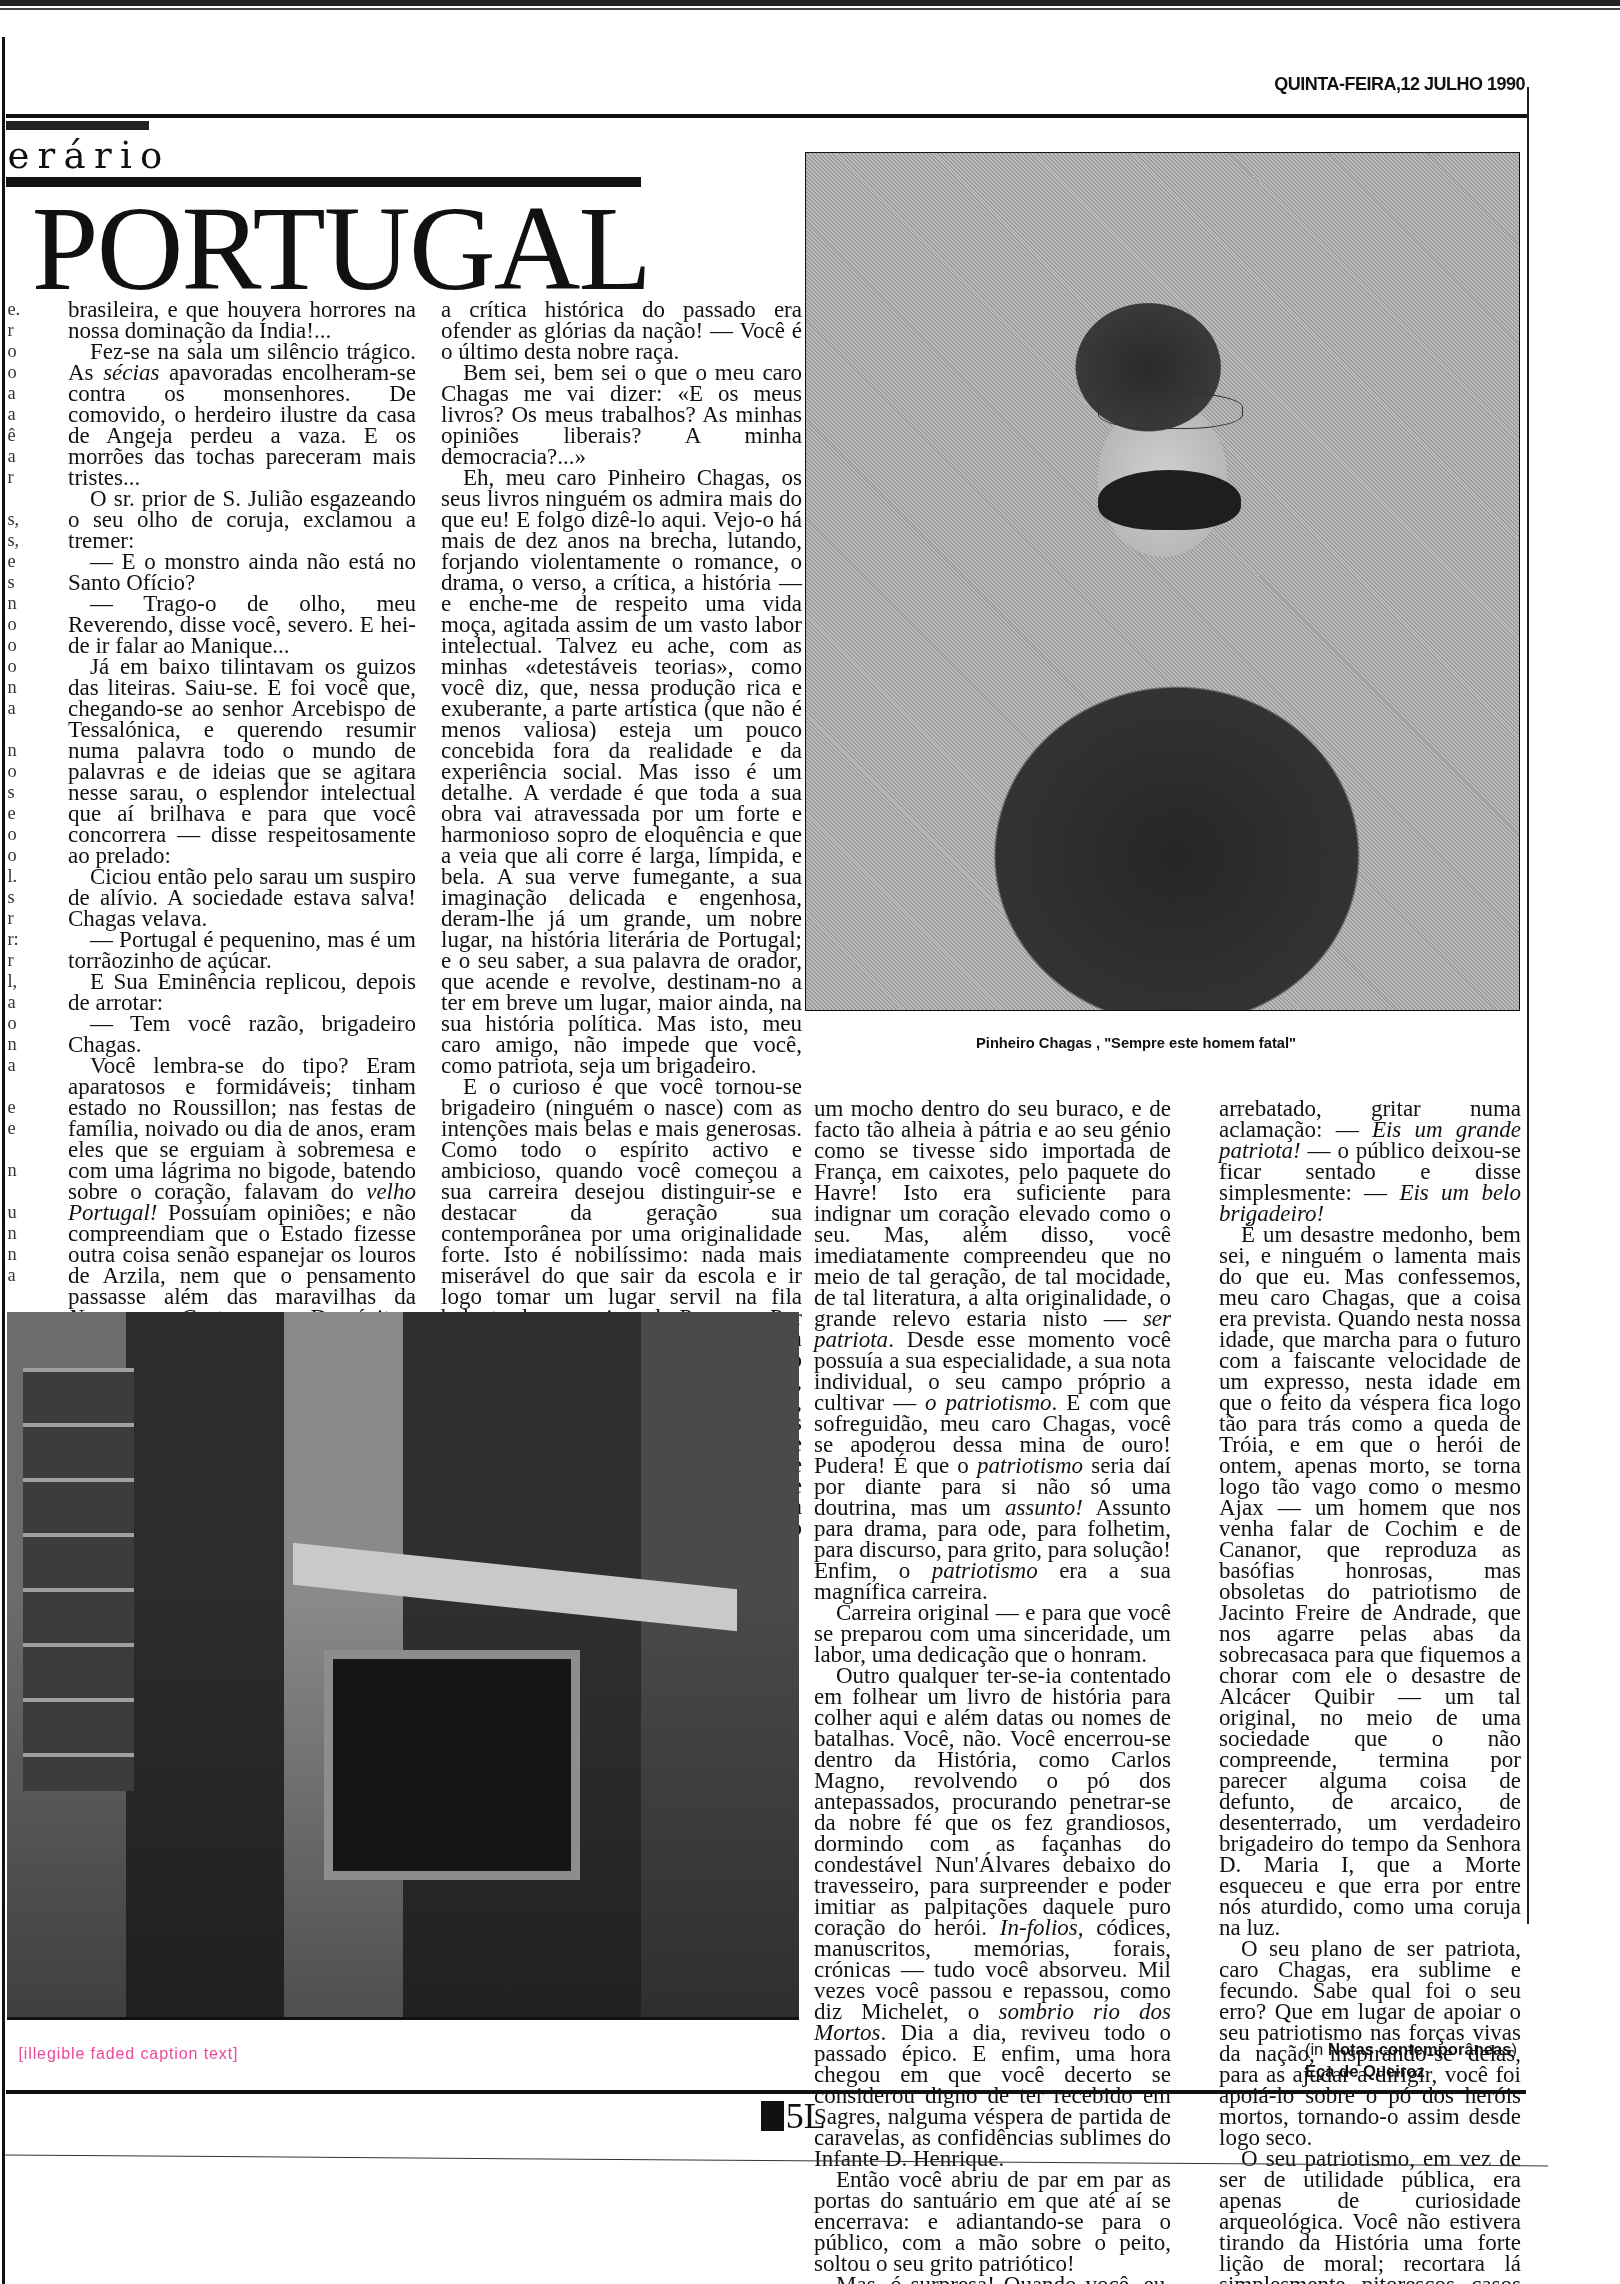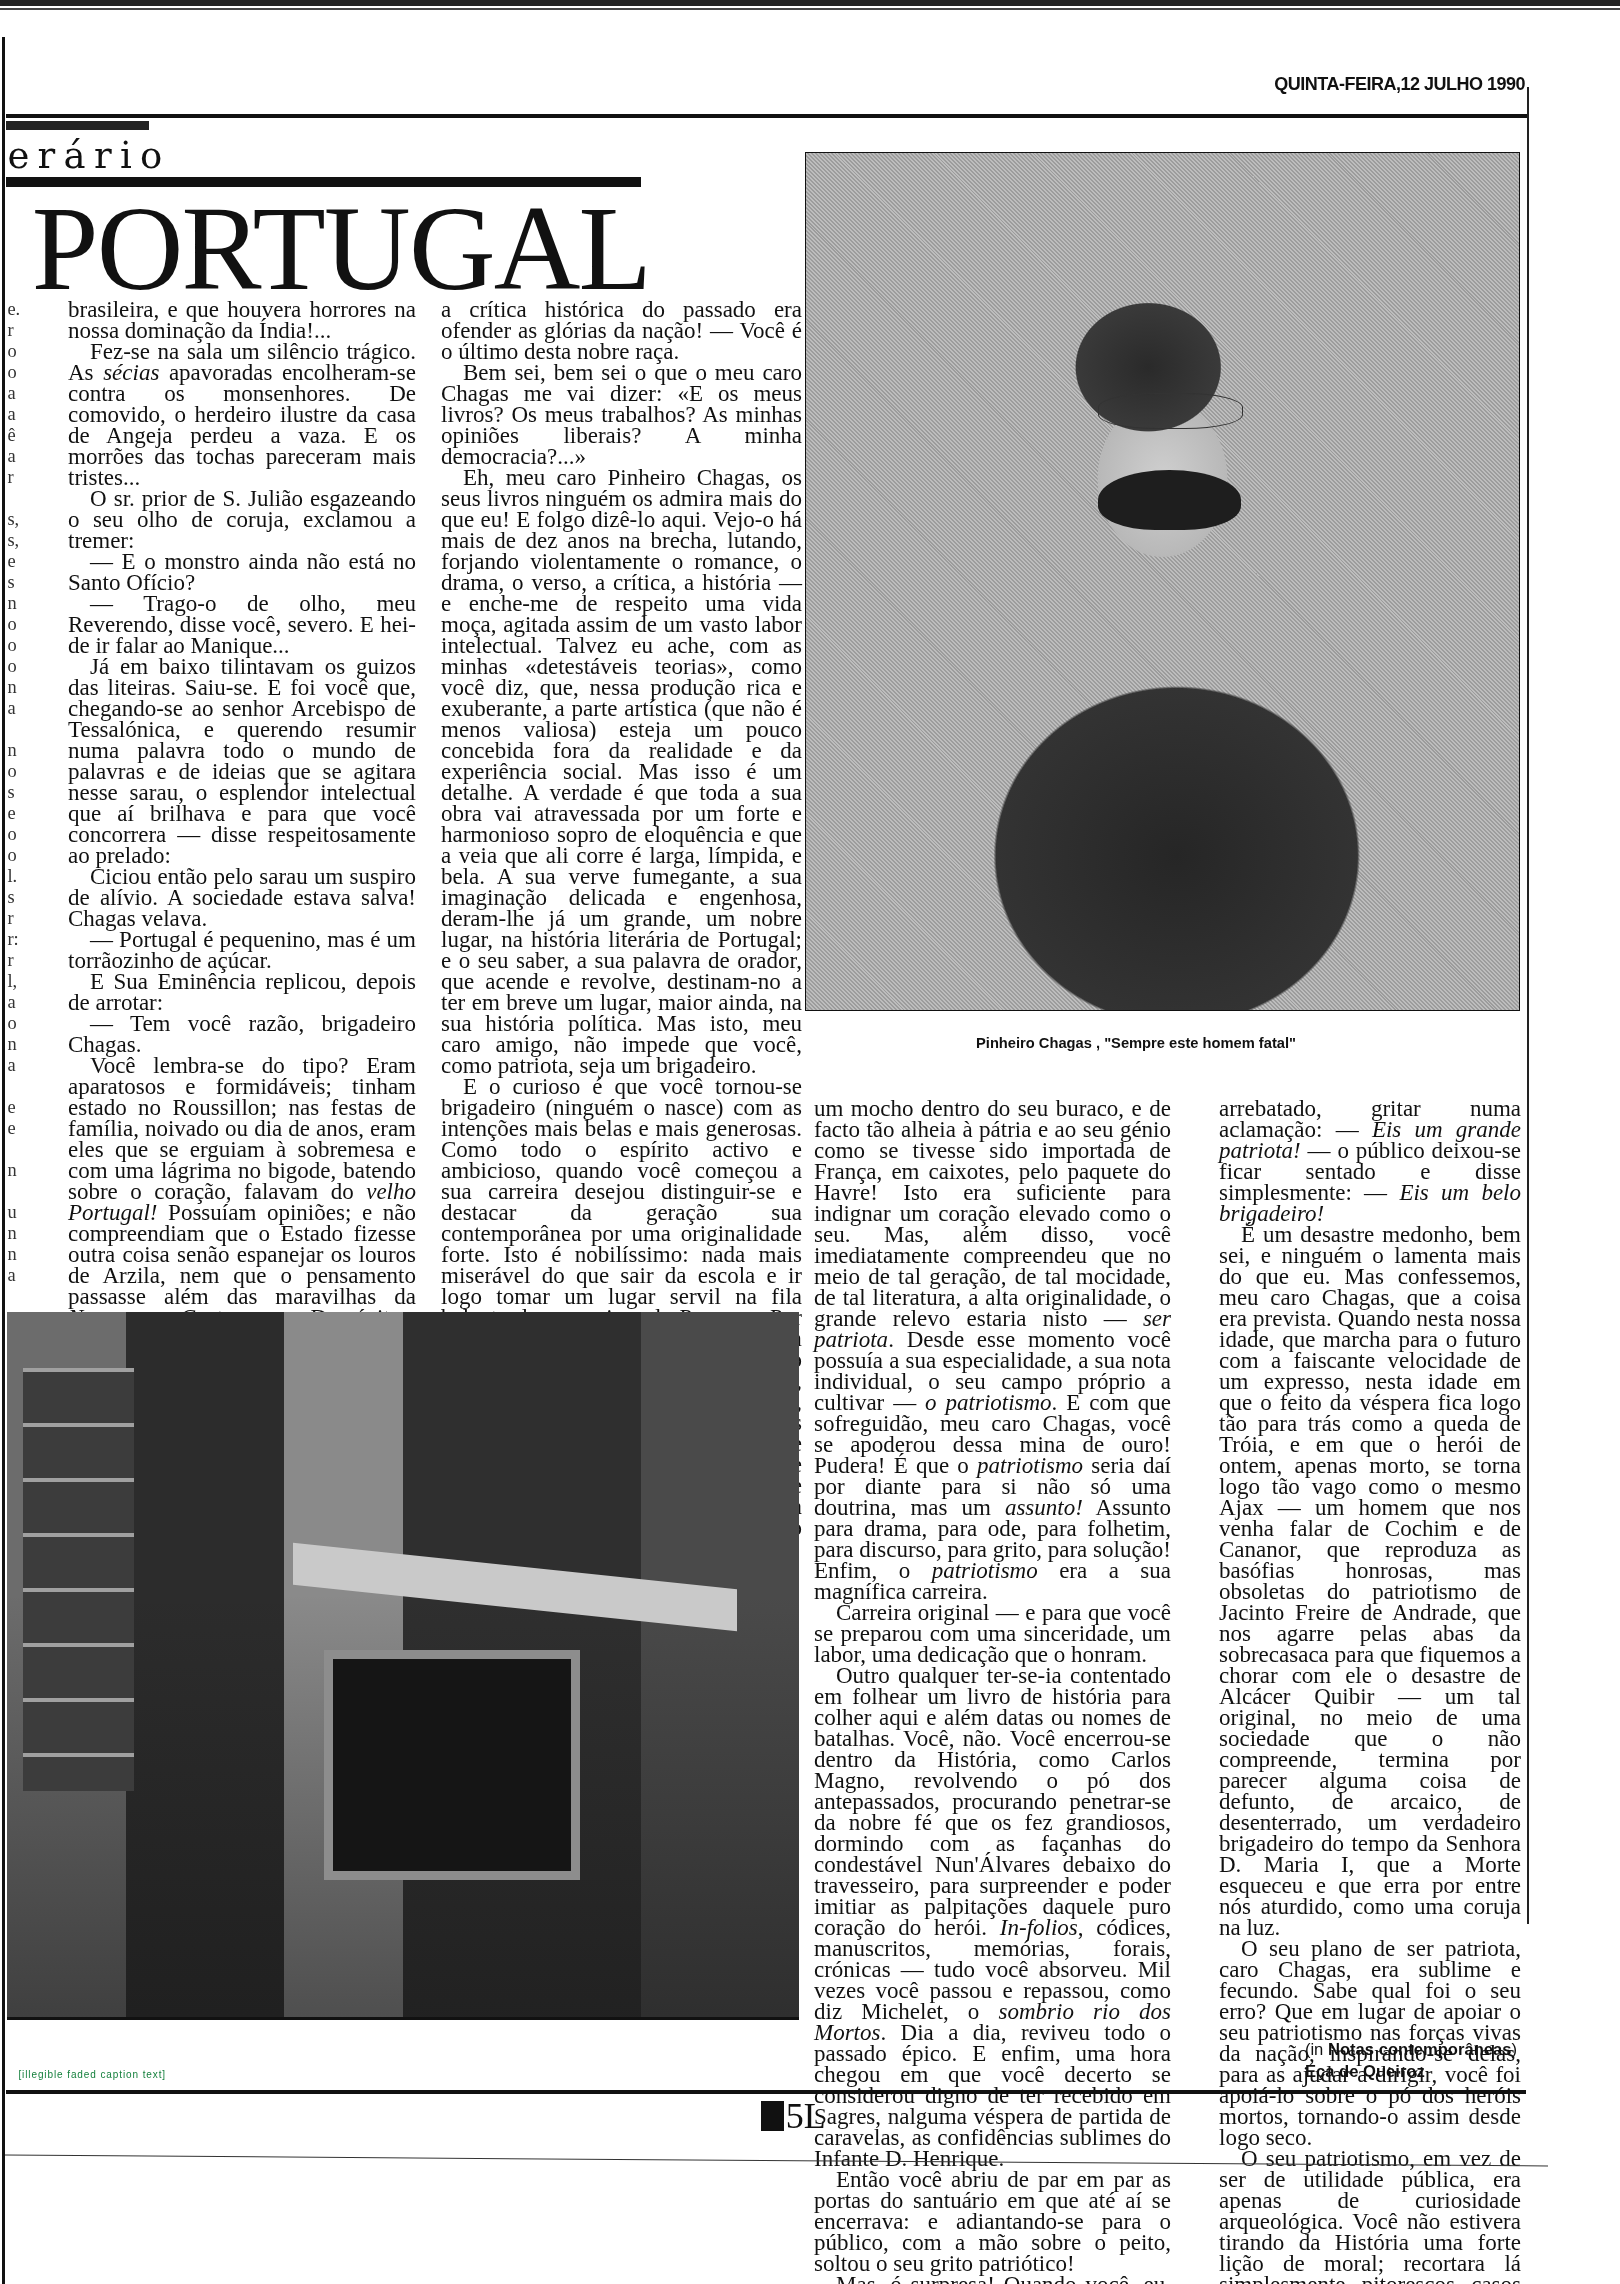--- a/index.html
+++ b/index.html
@@ -30,21 +30,21 @@
       repeating-linear-gradient(45deg, #bdbdbd 0 1.4px, #9c9c9c 1.4px 2.8px); }
   .portrait .face-mustache { position:absolute; left:41%; top:37%; width:20%; height:7%; background:#1e1e1e; border-radius:50% 50% 40% 40%; }
   .portrait .pince-nez { position:absolute; left:41%; top:28%; width:20%; height:4%; border:1.8px solid #333; border-radius:40%; }
   .portrait-caption { position:absolute; left:976px; top:1035px; font-family:"Liberation Sans", sans-serif; font-weight:bold; font-size:14.7px; }
   .room-photo { position:absolute; left:7.4px; top:1312px; width:792px; height:705px; background:
       linear-gradient(180deg, rgba(0,0,0,0) 0 40%, rgba(20,20,20,0.5) 100%),
       linear-gradient(90deg, #6c6c6c 0 15%, #2c2c2c 15% 35%, #8a8a8a 35% 50%, #2f2f2f 50% 80%, #4a4a4a 80% 100%); border-bottom:3.7px solid #111; }
   .room-photo .mantel { position:absolute; left:36%; top:36%; width:56%; height:6%; background:#c9c9c9; transform:skewY(6deg); }
   .room-photo .fireplace { position:absolute; left:40%; top:48%; width:30%; height:30%; background:#151515; border:9.2px solid #8d8d8d; }
   .room-photo .shelf { position:absolute; left:2%; top:8%; width:14%; height:60%; background:repeating-linear-gradient(180deg, #a0a0a0 0 3.7px, #3c3c3c 3.7px 55px); }
-  .room-caption { position:absolute; left:18.4px; top:2045px; width:774px; font-family:"Liberation Sans", sans-serif; font-size:10px; color:#15803d; letter-spacing:0.9px;margin-top:24px; }
+  .room-caption { position:absolute; left:18.4px; top:2045px; width:774px; font-family:"Liberation Sans", sans-serif; font-size:16px; color:#ec4899; letter-spacing:0.9px; }
   .attrib { position:absolute; right:104px; top:2039px; text-align:left; font-family:"Liberation Sans", sans-serif; font-weight:bold; font-size:16.6px; line-height:22px; }
   .attrib .paren { font-weight:normal; }
   .bottom-rule { position:absolute; left:6.4px; top:2090px; width:1520px; height:3.7px; background:#111; }
   .page-num { position:absolute; left:761px; top:2095px; font-family:"Liberation Serif", serif; font-weight:normal; font-size:36px; }
   .page-num .logo { display:inline-block; width:23px; height:29.5px; background:#111; vertical-align:-2.8px; margin-right:1.8px; }
   .bottom-line { position:absolute; left:4.6px; top:2160px; width:1543px; height:1.4px; background:#333; transform:rotate(0.4deg); }
 </style>
 </head>
 <body>
 

